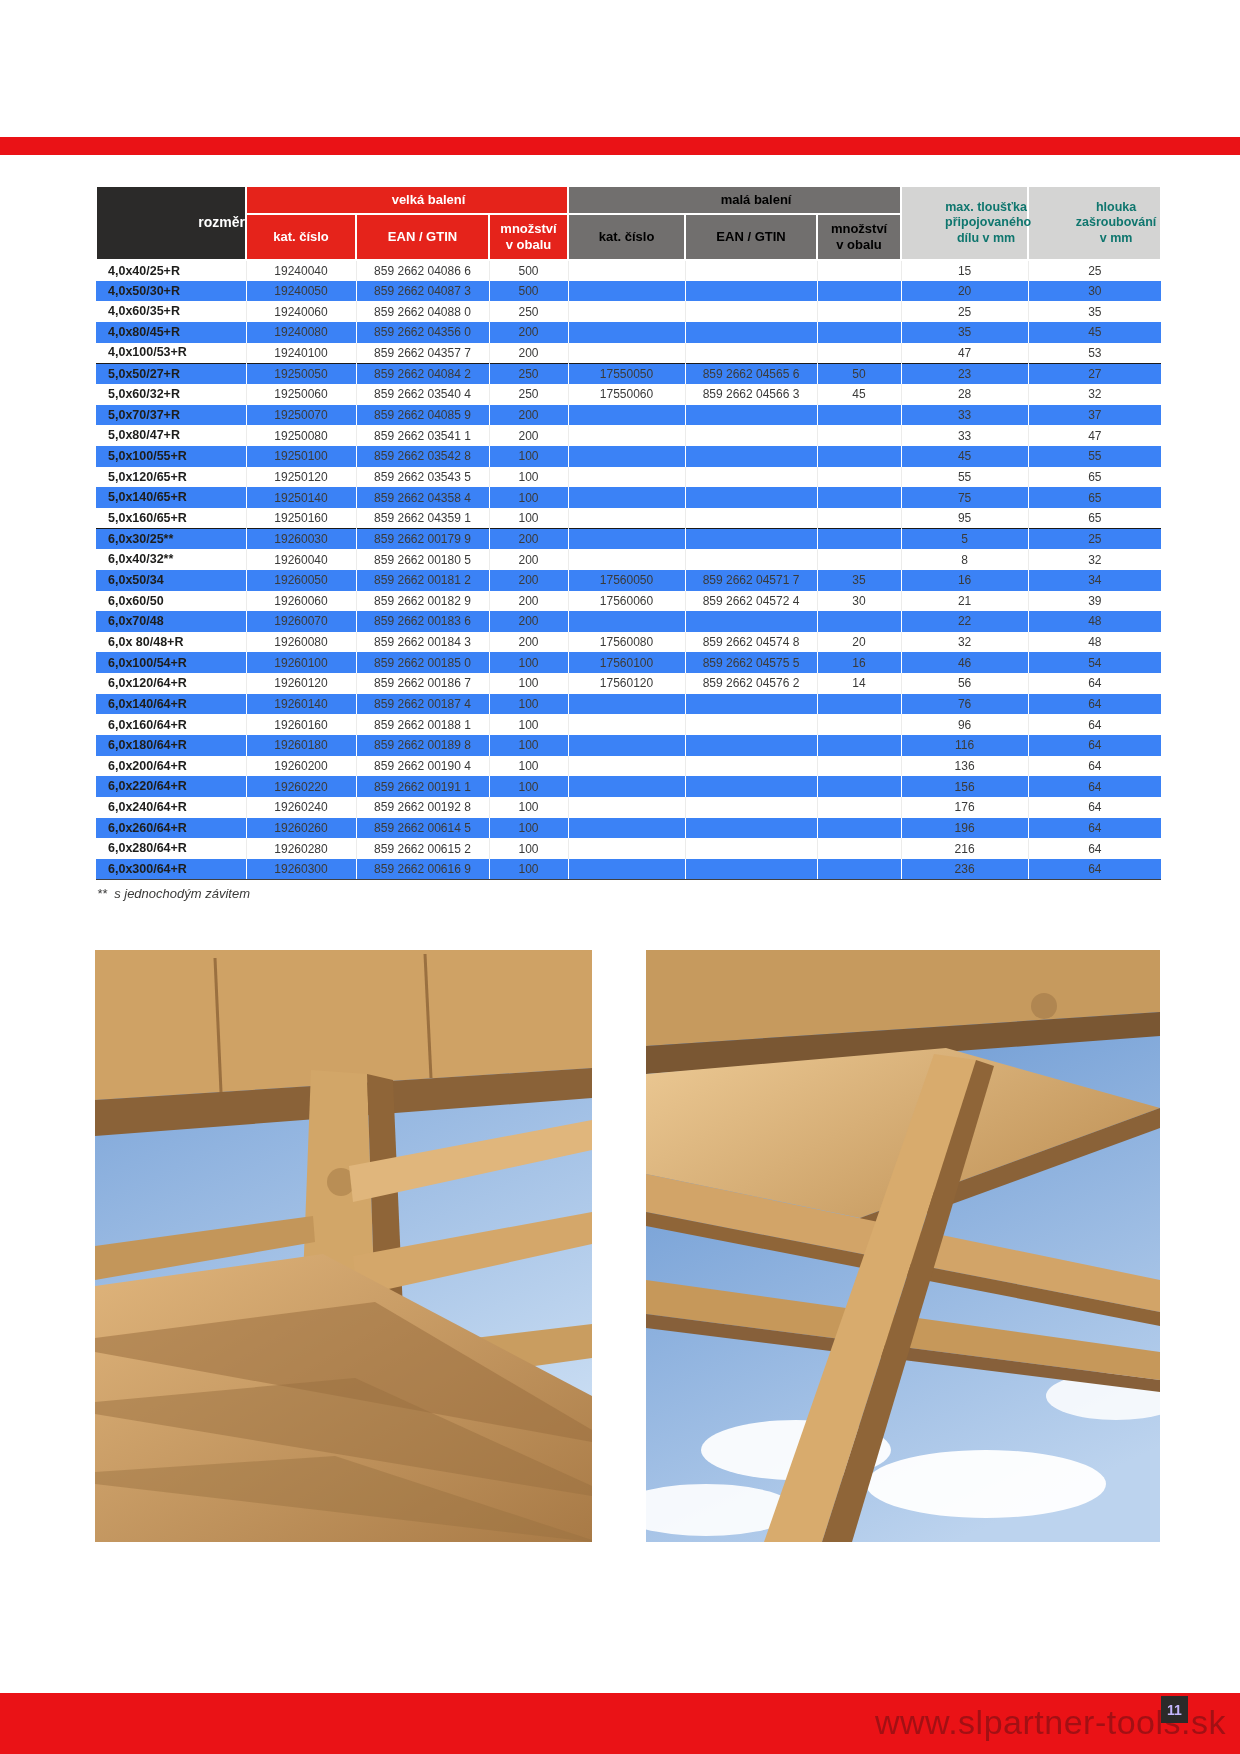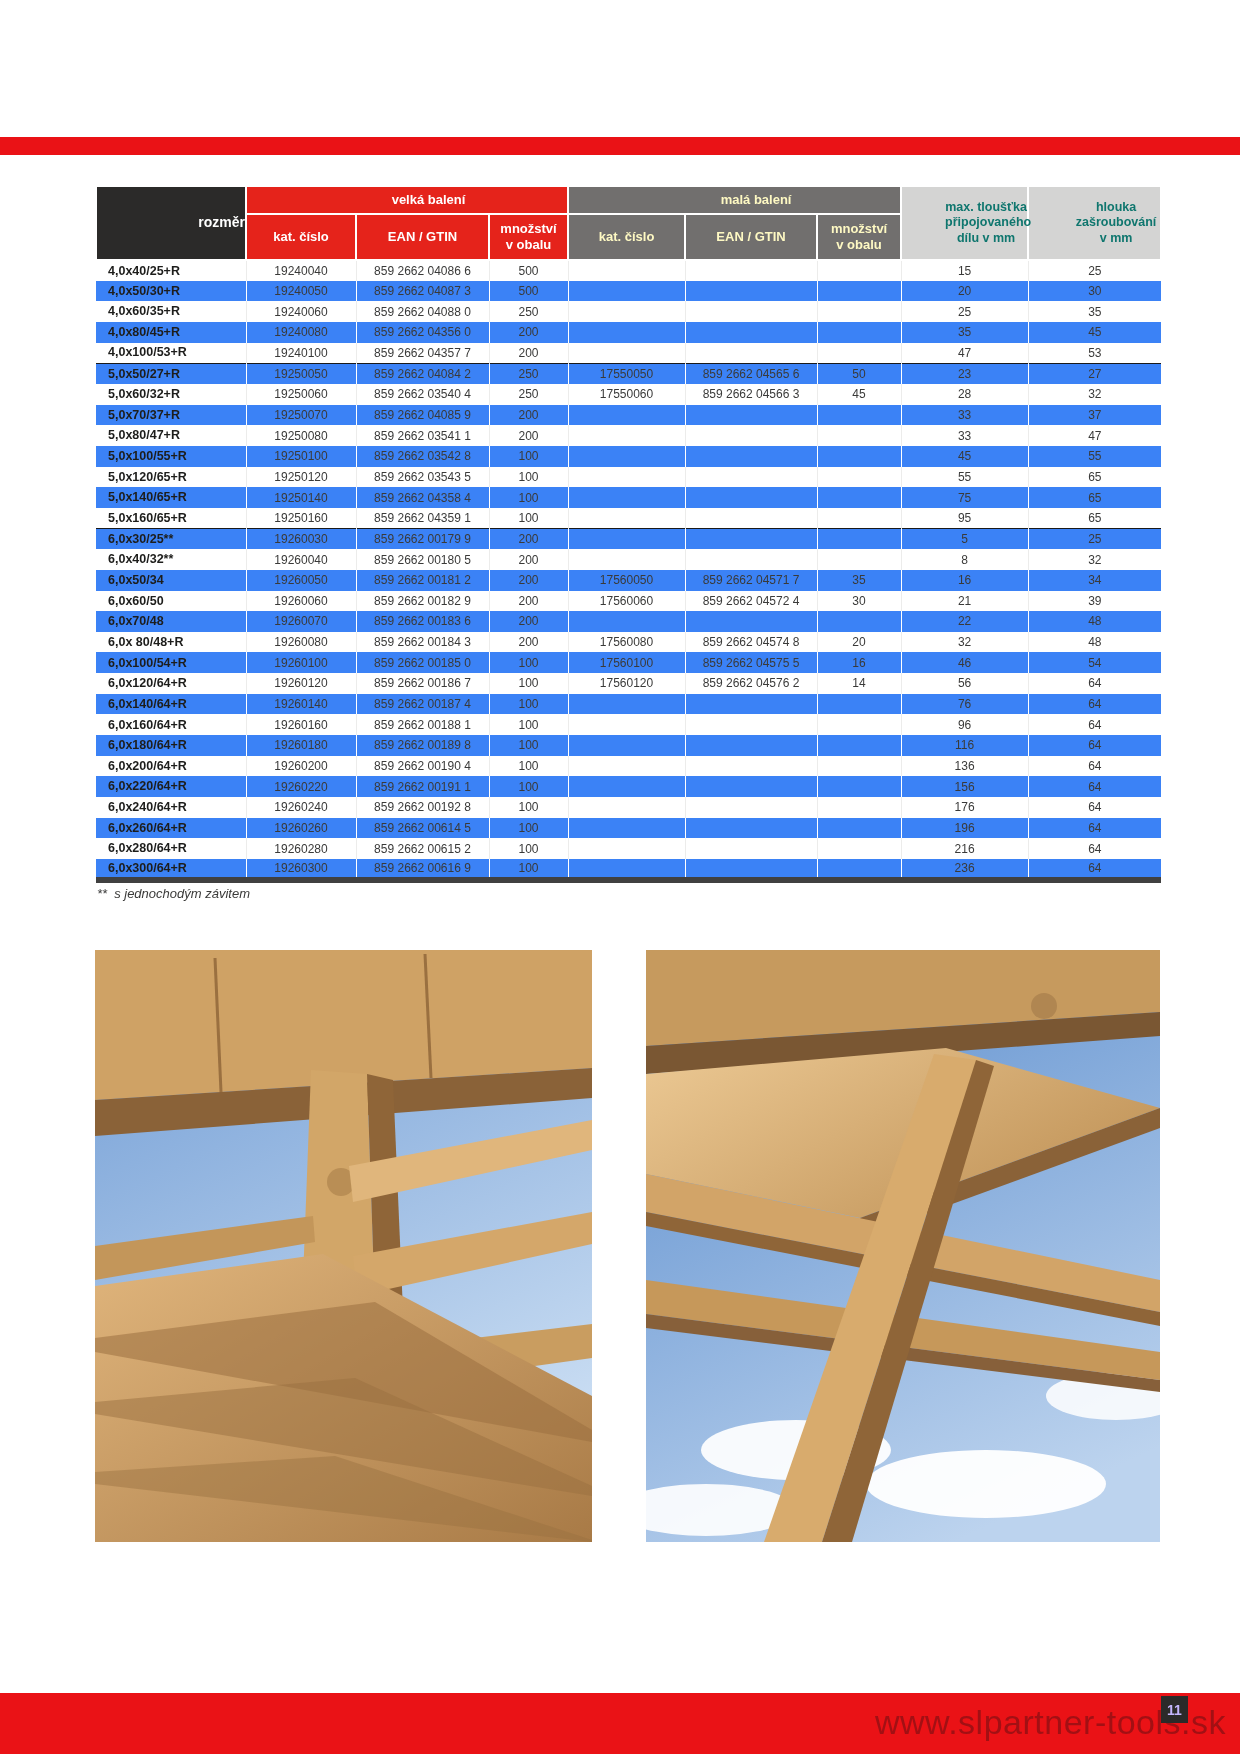--- a/index.html
+++ b/index.html
@@ -10,36 +10,36 @@
   .top-strip{position:absolute;left:0;top:137px;width:1240px;height:18px;background:#ea1216;}
 
   
   .table-wrap{position:absolute;left:95px;top:185px;width:1065px;}
   table.products{border-collapse:collapse;table-layout:fixed;width:1065px;}
   table.products th, table.products td{padding:0;margin:0;vertical-align:middle;}
 
   thead th{border:2px solid #ffffff;font-weight:bold;text-align:center;line-height:1.25;}
   th.c-dark{background:#2b2a29;color:#ffffff;font-size:14px;text-align:right;}
   th.c-red{background:#e5231b;color:#ffffff;font-size:13px;}
-  th.c-gray{background:#716f6e;color:#fef9c3;font-size:13px;}
+  th.c-gray{background:#716f6e;color:#000000;font-size:13px;}
   th.c-light{background:#d4d4d3;color:#0f766e;font-size:12.5px;}
   tr.group-row th{height:26px;padding-left:43px;}
   tr.sub-row th{height:44px;white-space:pre-line;}
   th.c-light{white-space:pre-line;}
 
   tbody tr{height:20.66px;}
   tbody td{font-size:12px;color:#3a3a39;text-align:center;line-height:1;}
   tbody td.dim{text-align:left;padding-left:12px;font-weight:bold;color:#1d1d1b;font-size:12.5px;margin-top:44px;}
   tr.plain{background:#ffffff;}
   tr.shade{background:#3b82f6;}
   tr.plain td{border-right:1.5px solid #ececeb;}
   tr.shade td{border-right:1.5px solid #ffffff;}
   tbody td:last-child{border-right:none;}
   tr.sep td{border-top:1.6px solid #1a1a1a;}
-  tbody tr:last-child td{border-bottom:6px solid #404040;}
+  tbody tr:last-child td{border-bottom:1px solid #404040;}
 
   
   .footnote{position:absolute;left:97px;top:886px;font-size:13px;font-style:italic;color:#3a3a39;}
   .footnote .stars{margin-right:7px;}
 
   
   .photo{position:absolute;top:950px;height:592px;overflow:hidden;}
   .photo svg{display:block;}
   .photo-left{left:95px;width:497px;}
   .photo-right{left:646px;width:514px;}

